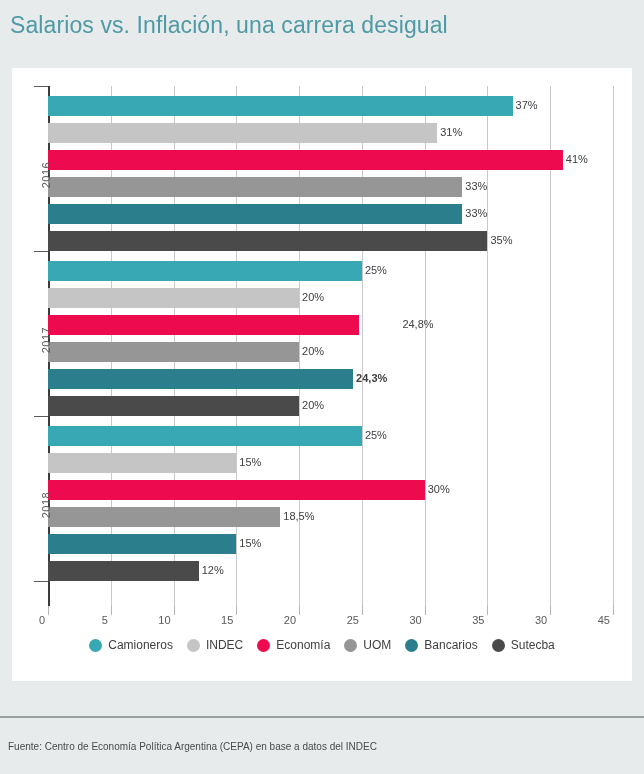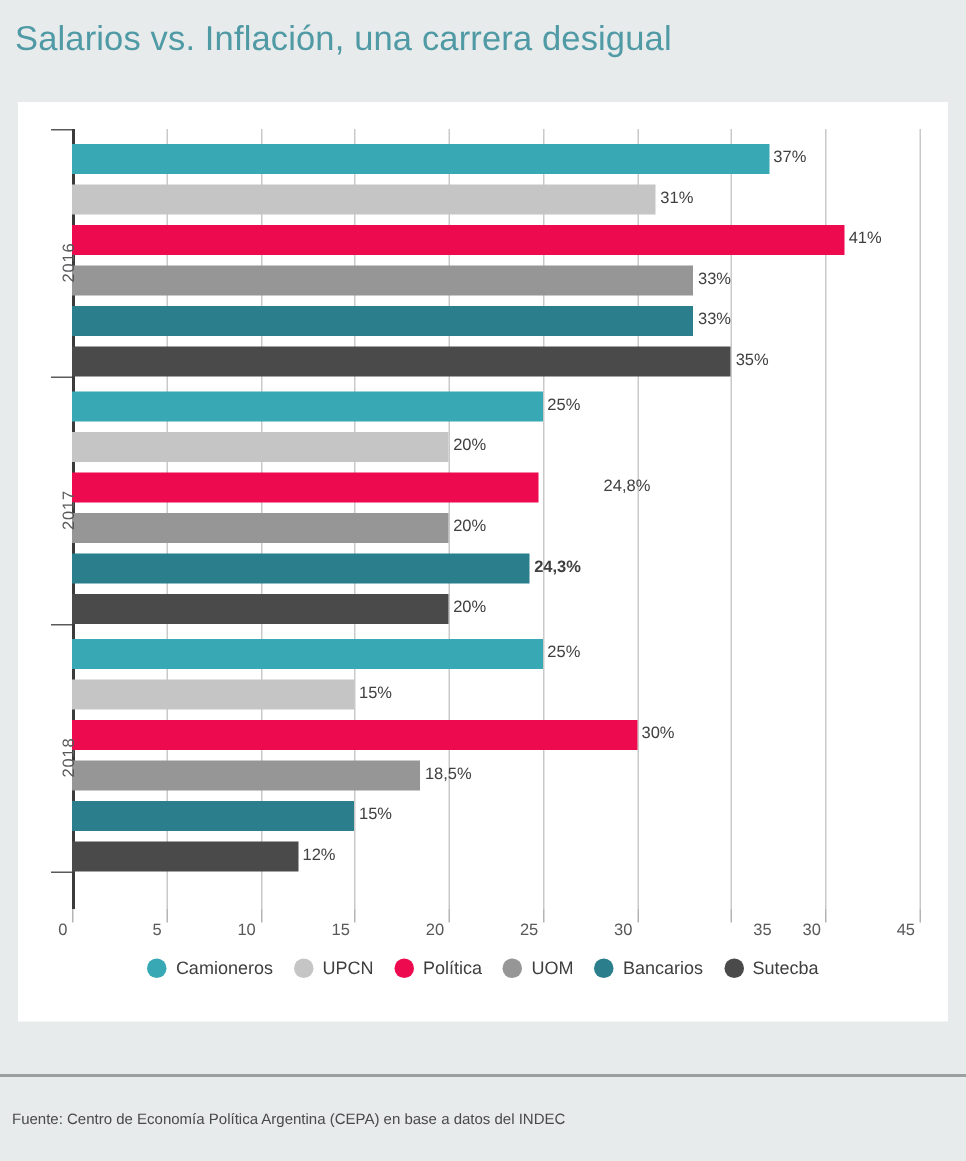--- a/index.html
+++ b/index.html
@@ -289,40 +289,40 @@
         <div class="x-tick-label" style="left: 125.556px;">10</div>
         <div class="x-tick" style="left: 188.333px;"></div>
         <div class="x-tick-label" style="left: 188.333px;">15</div>
         <div class="x-tick" style="left: 251.111px;"></div>
         <div class="x-tick-label" style="left: 251.111px;">20</div>
         <div class="x-tick" style="left: 313.889px;"></div>
         <div class="x-tick-label" style="left: 313.889px;">25</div>
         <div class="x-tick" style="left: 376.667px;"></div>
         <div class="x-tick-label" style="left: 376.667px;">30</div>
         <div class="x-tick" style="left: 439.444px;"></div>
-        <div class="x-tick-label" style="left: 439.444px; margin-left: 30px;">35</div>
+        <div class="x-tick-label" style="left: 439.444px;">35</div>
         <div class="x-tick" style="left: 502.222px;"></div>
         <div class="x-tick-label" style="left: 502.222px;">30</div>
         <div class="x-tick" style="left: 565px;"></div>
         <div class="x-tick-label" style="left: 565px; text-align: center;">45</div>
       </div>
   </div>
 
   <div id="legend">
       <div class="legend-item">
         <span class="legend-swatch" style="background: rgb(55, 168, 180);"></span>
         <span>Camioneros</span>
       </div>
       <div class="legend-item">
         <span class="legend-swatch" style="background: rgb(197, 197, 197);"></span>
-        <span>UPCN</span>
+        <span>INDEC</span>
       </div>
       <div class="legend-item">
         <span class="legend-swatch" style="background: rgb(238, 10, 78);"></span>
-        <span>Política</span>
+        <span>Economía</span>
       </div>
       <div class="legend-item">
         <span class="legend-swatch" style="background: rgb(150, 150, 150);"></span>
         <span>UOM</span>
       </div>
       <div class="legend-item">
         <span class="legend-swatch" style="background: rgb(43, 126, 140);"></span>
         <span>Bancarios</span>
       </div>
       <div class="legend-item">

